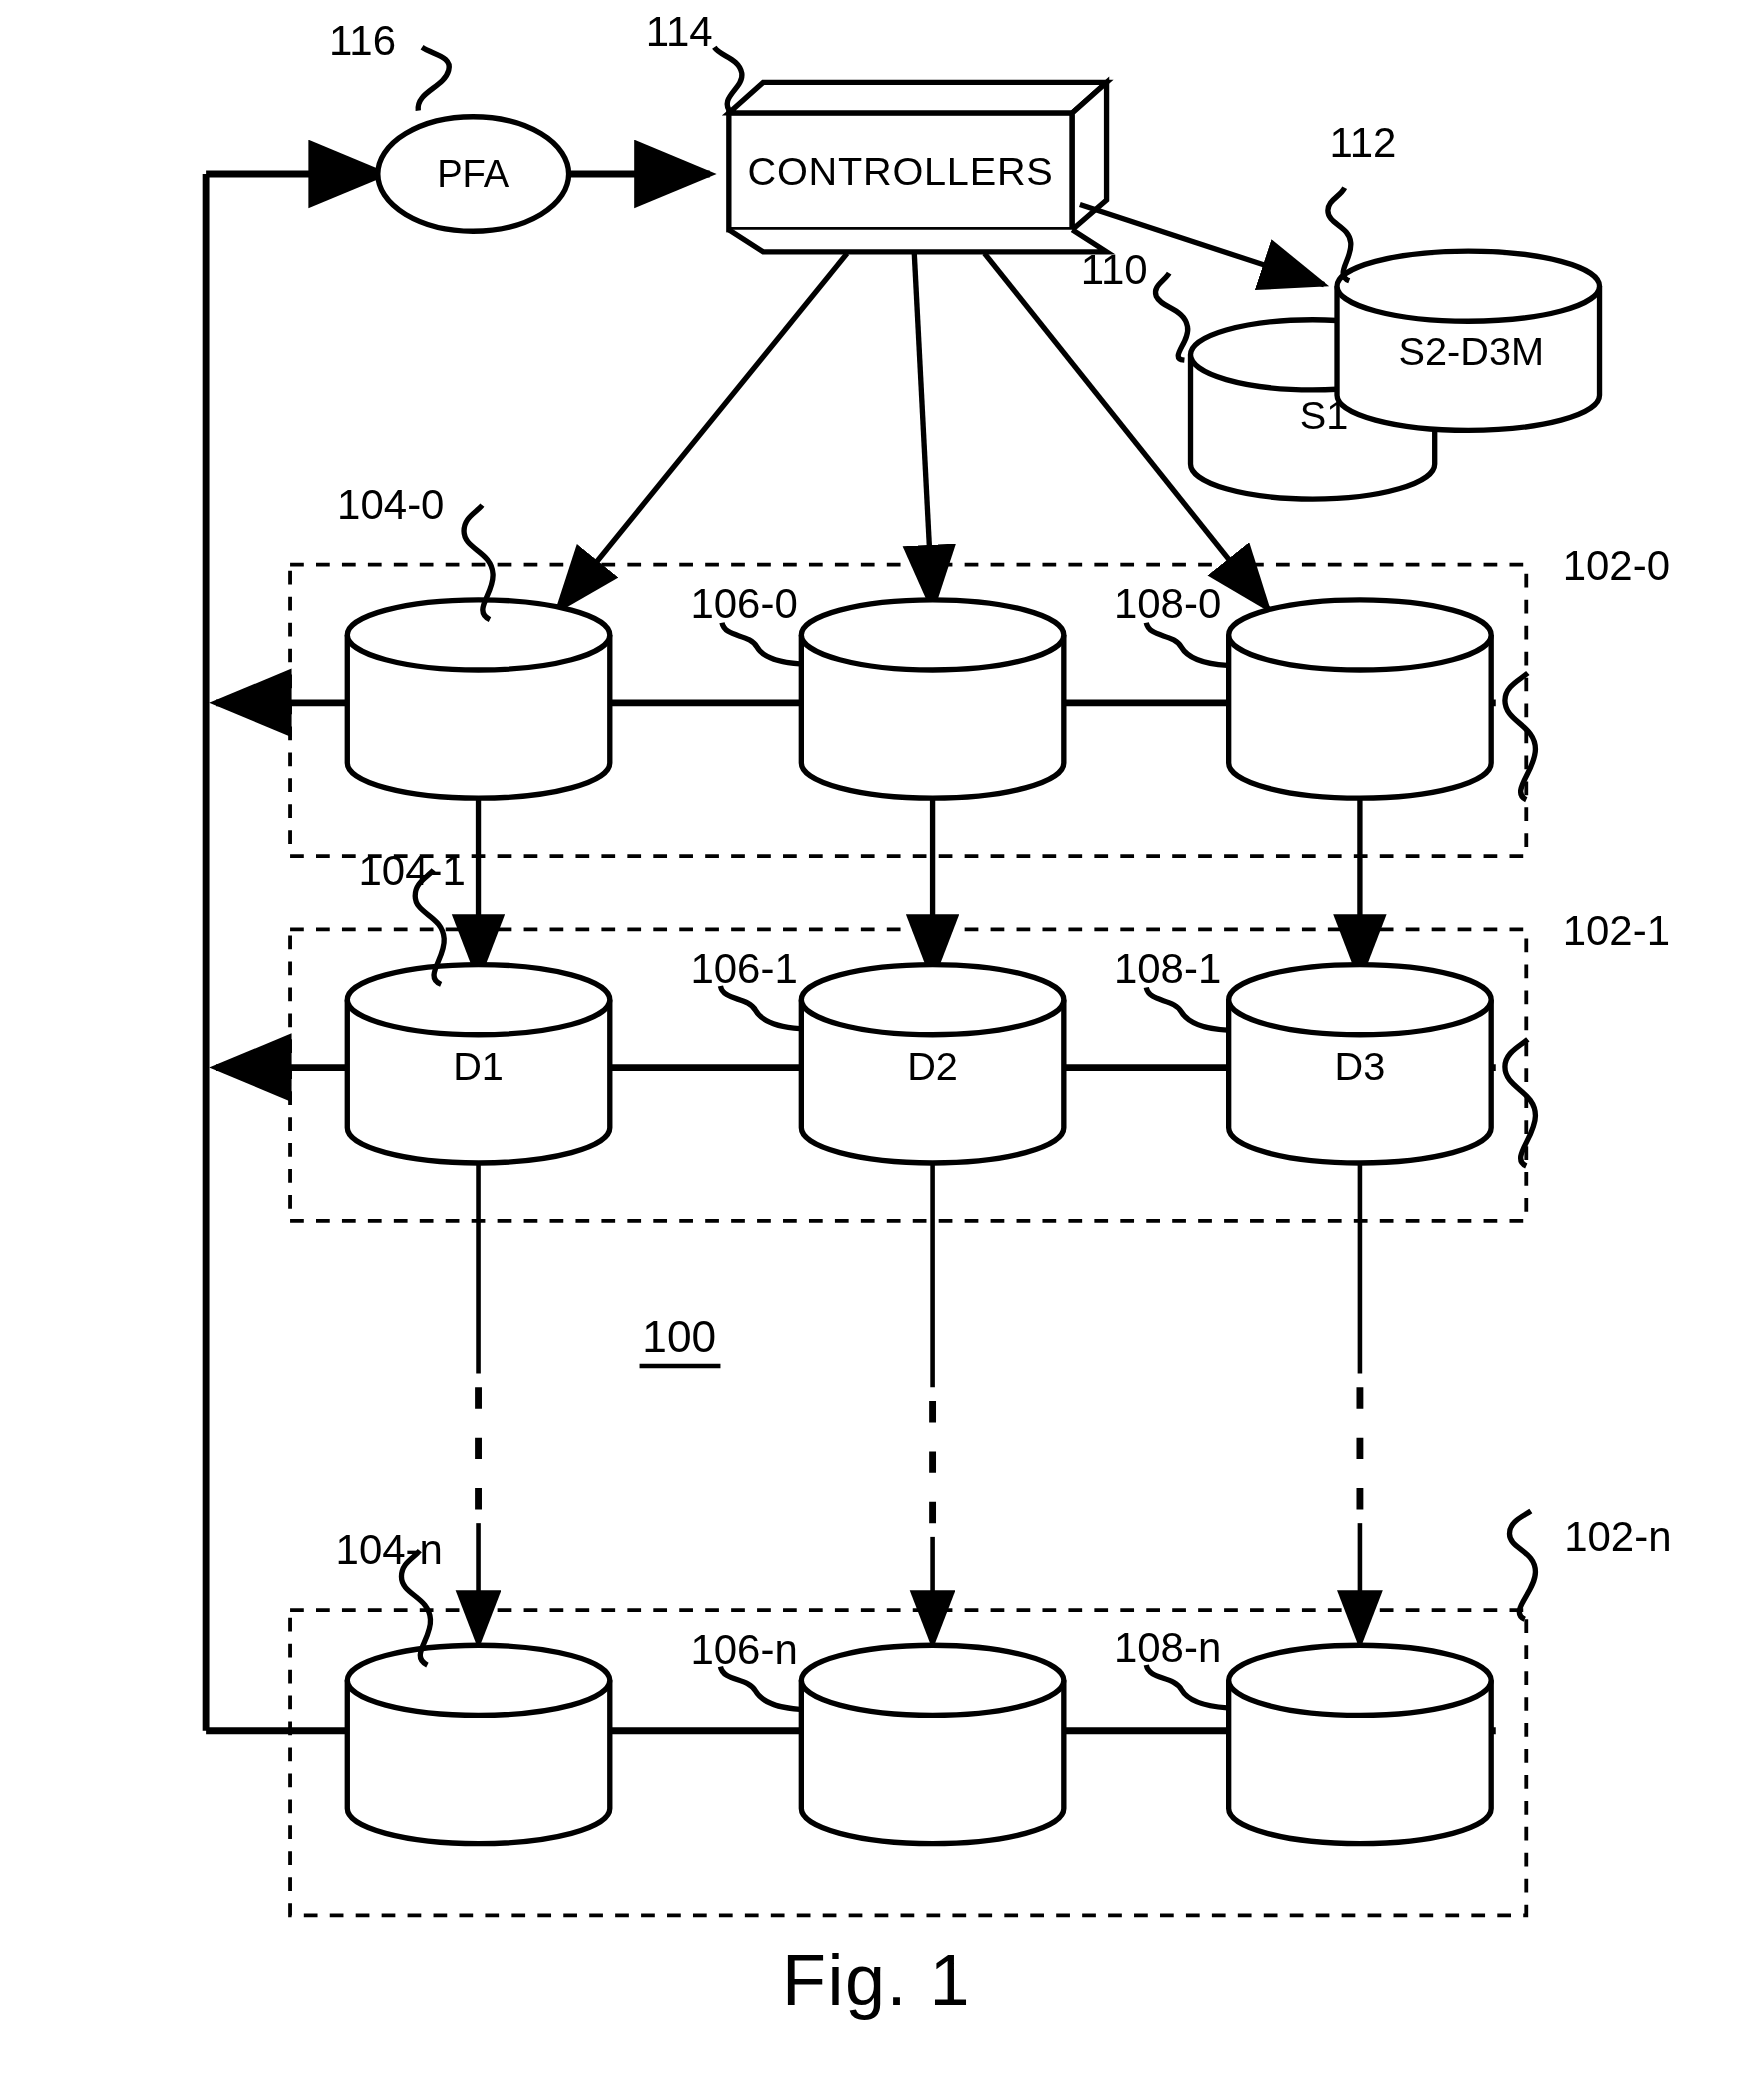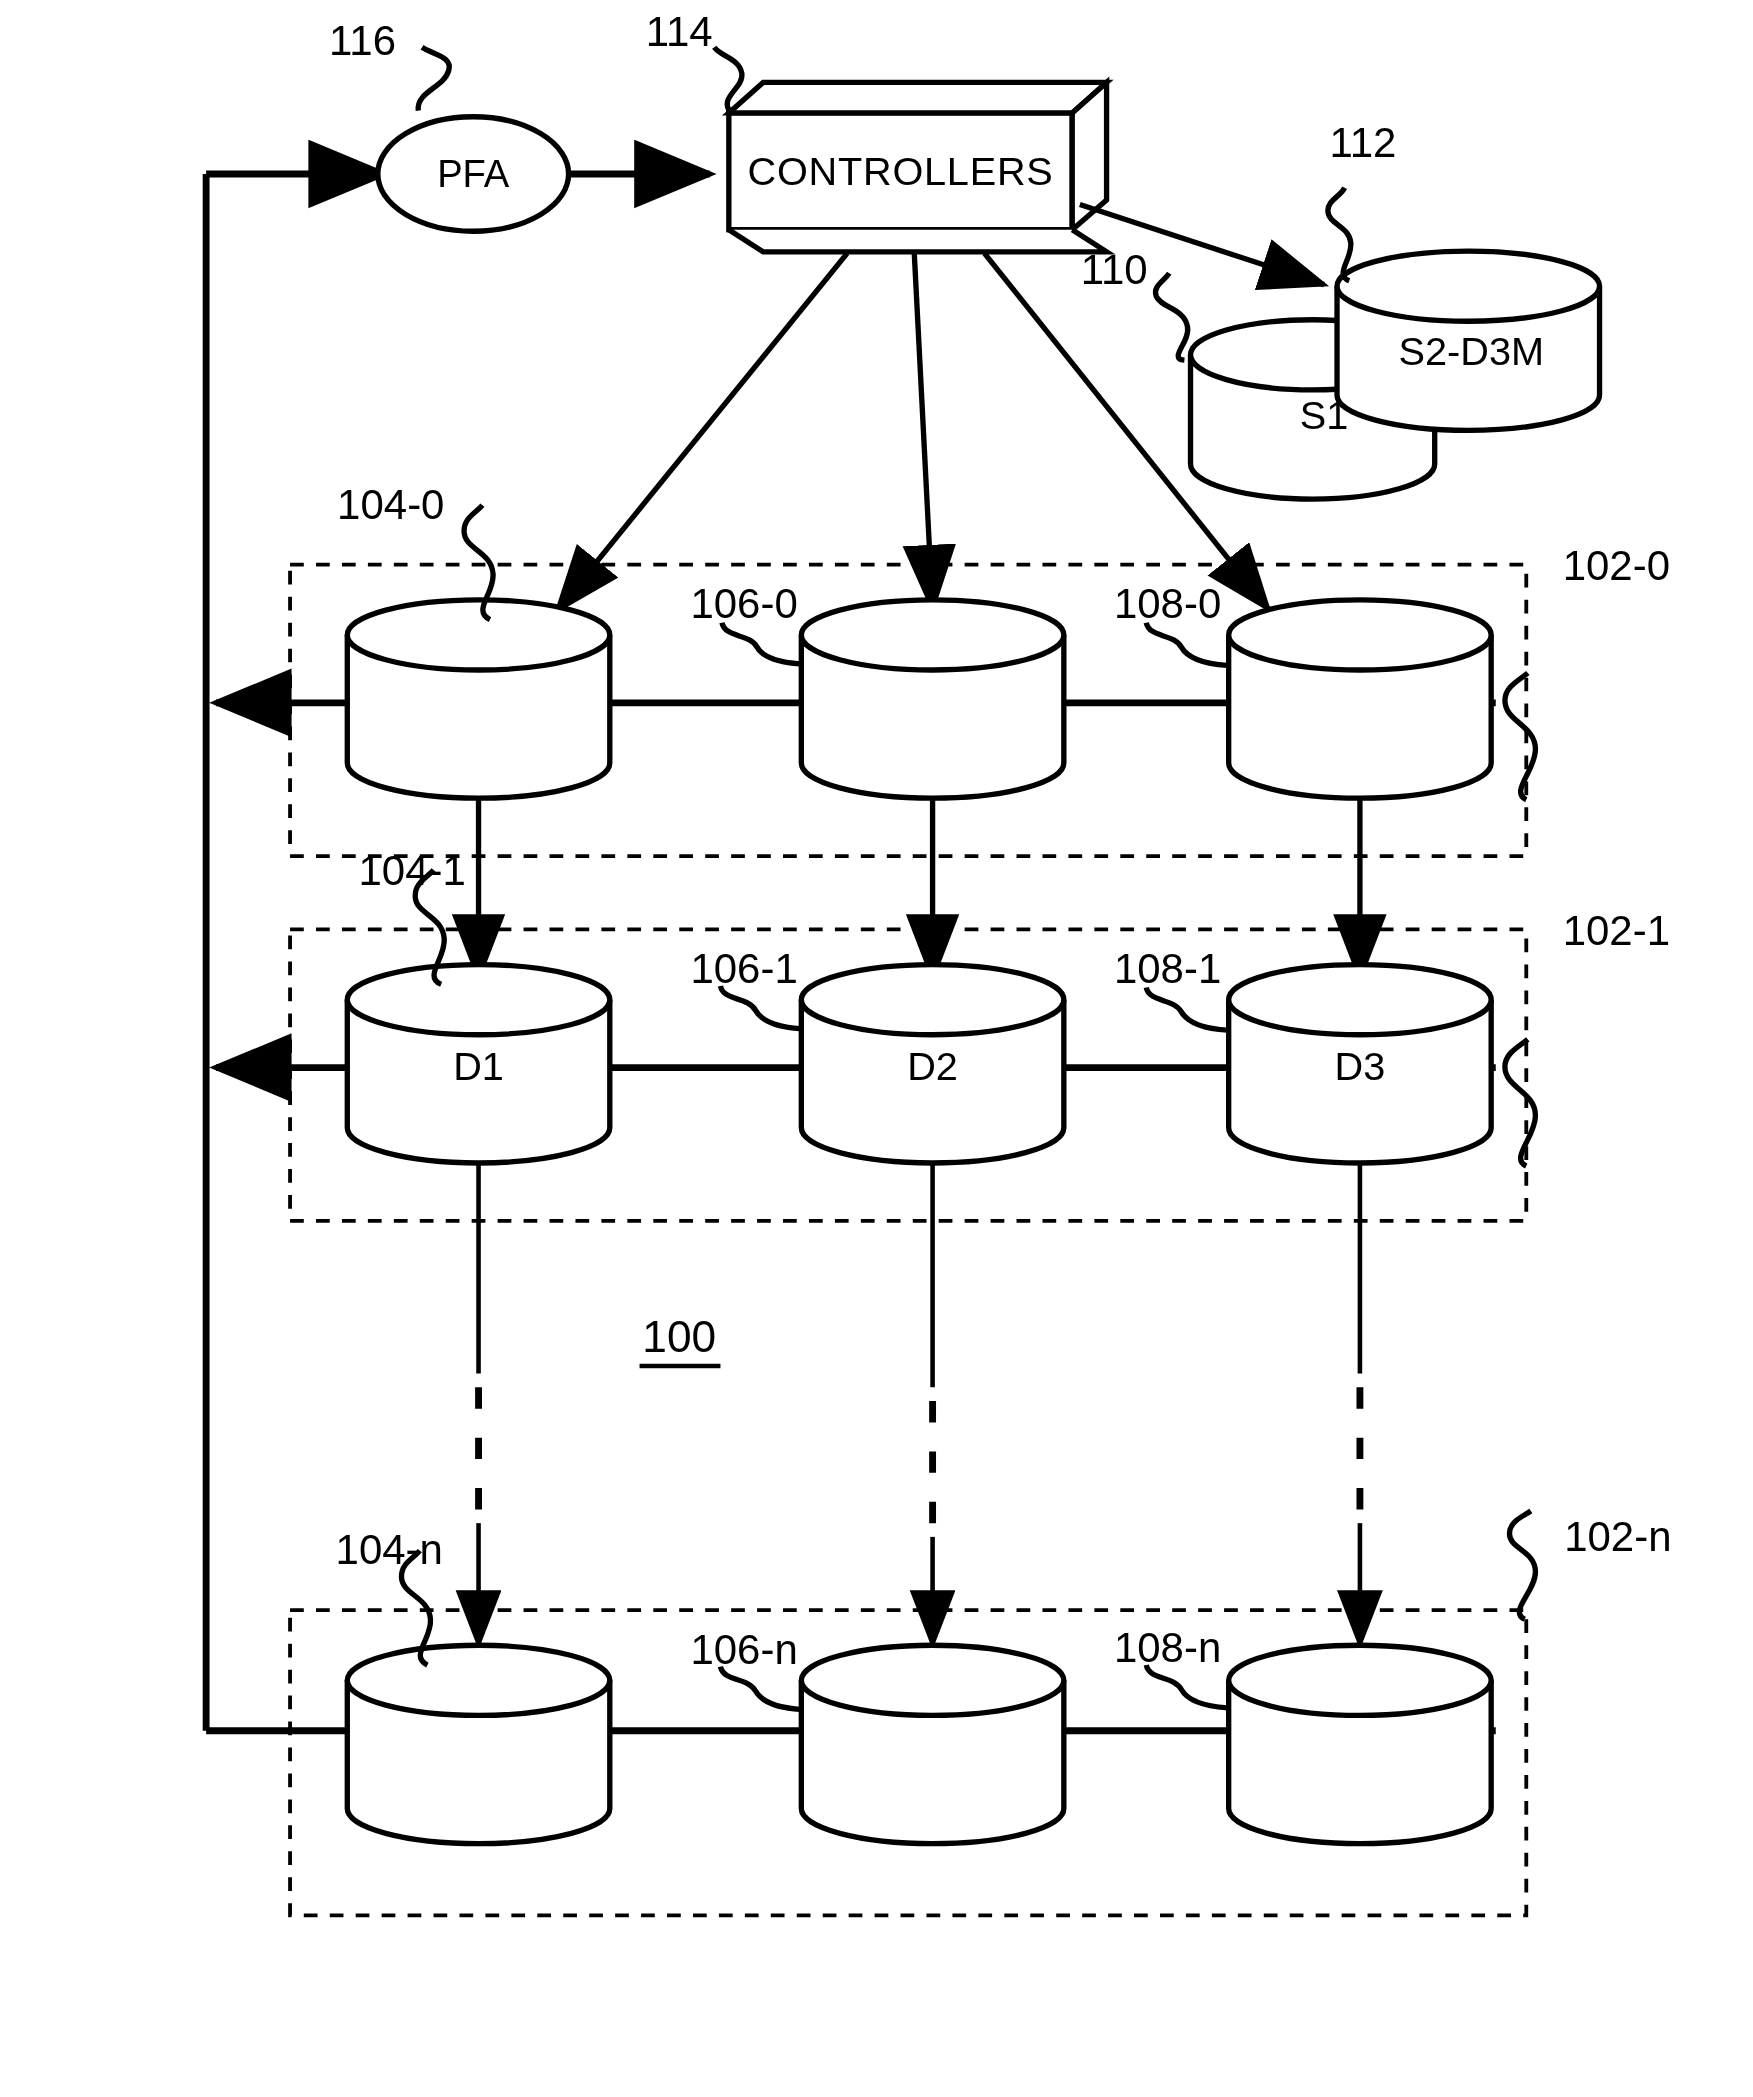--- a/index.html
+++ b/index.html
@@ -251,15 +251,16 @@
       <ellipse cx="1782" cy="2202" rx="172" ry="46" fill="#fff" stroke="#000" stroke-width="7"></ellipse>
       <text class="svg-text" x="1782" y="2305" font-size="52" text-anchor="middle"></text>
     </g>
     <g>
       <path d="M1608,2238 C1578,2236 1556,2228 1548,2214 C1538,2196 1506,2202 1502,2182" fill="none" stroke="#000" stroke-width="7"></path>
       <text class="svg-text" x="1530" y="2178" font-size="55" text-anchor="middle">108-n</text>
     </g>
 
   </svg>
 
+  <div class="fig-caption">Fig. 1</div>
 
 </div>
 
 
 </body></html>

